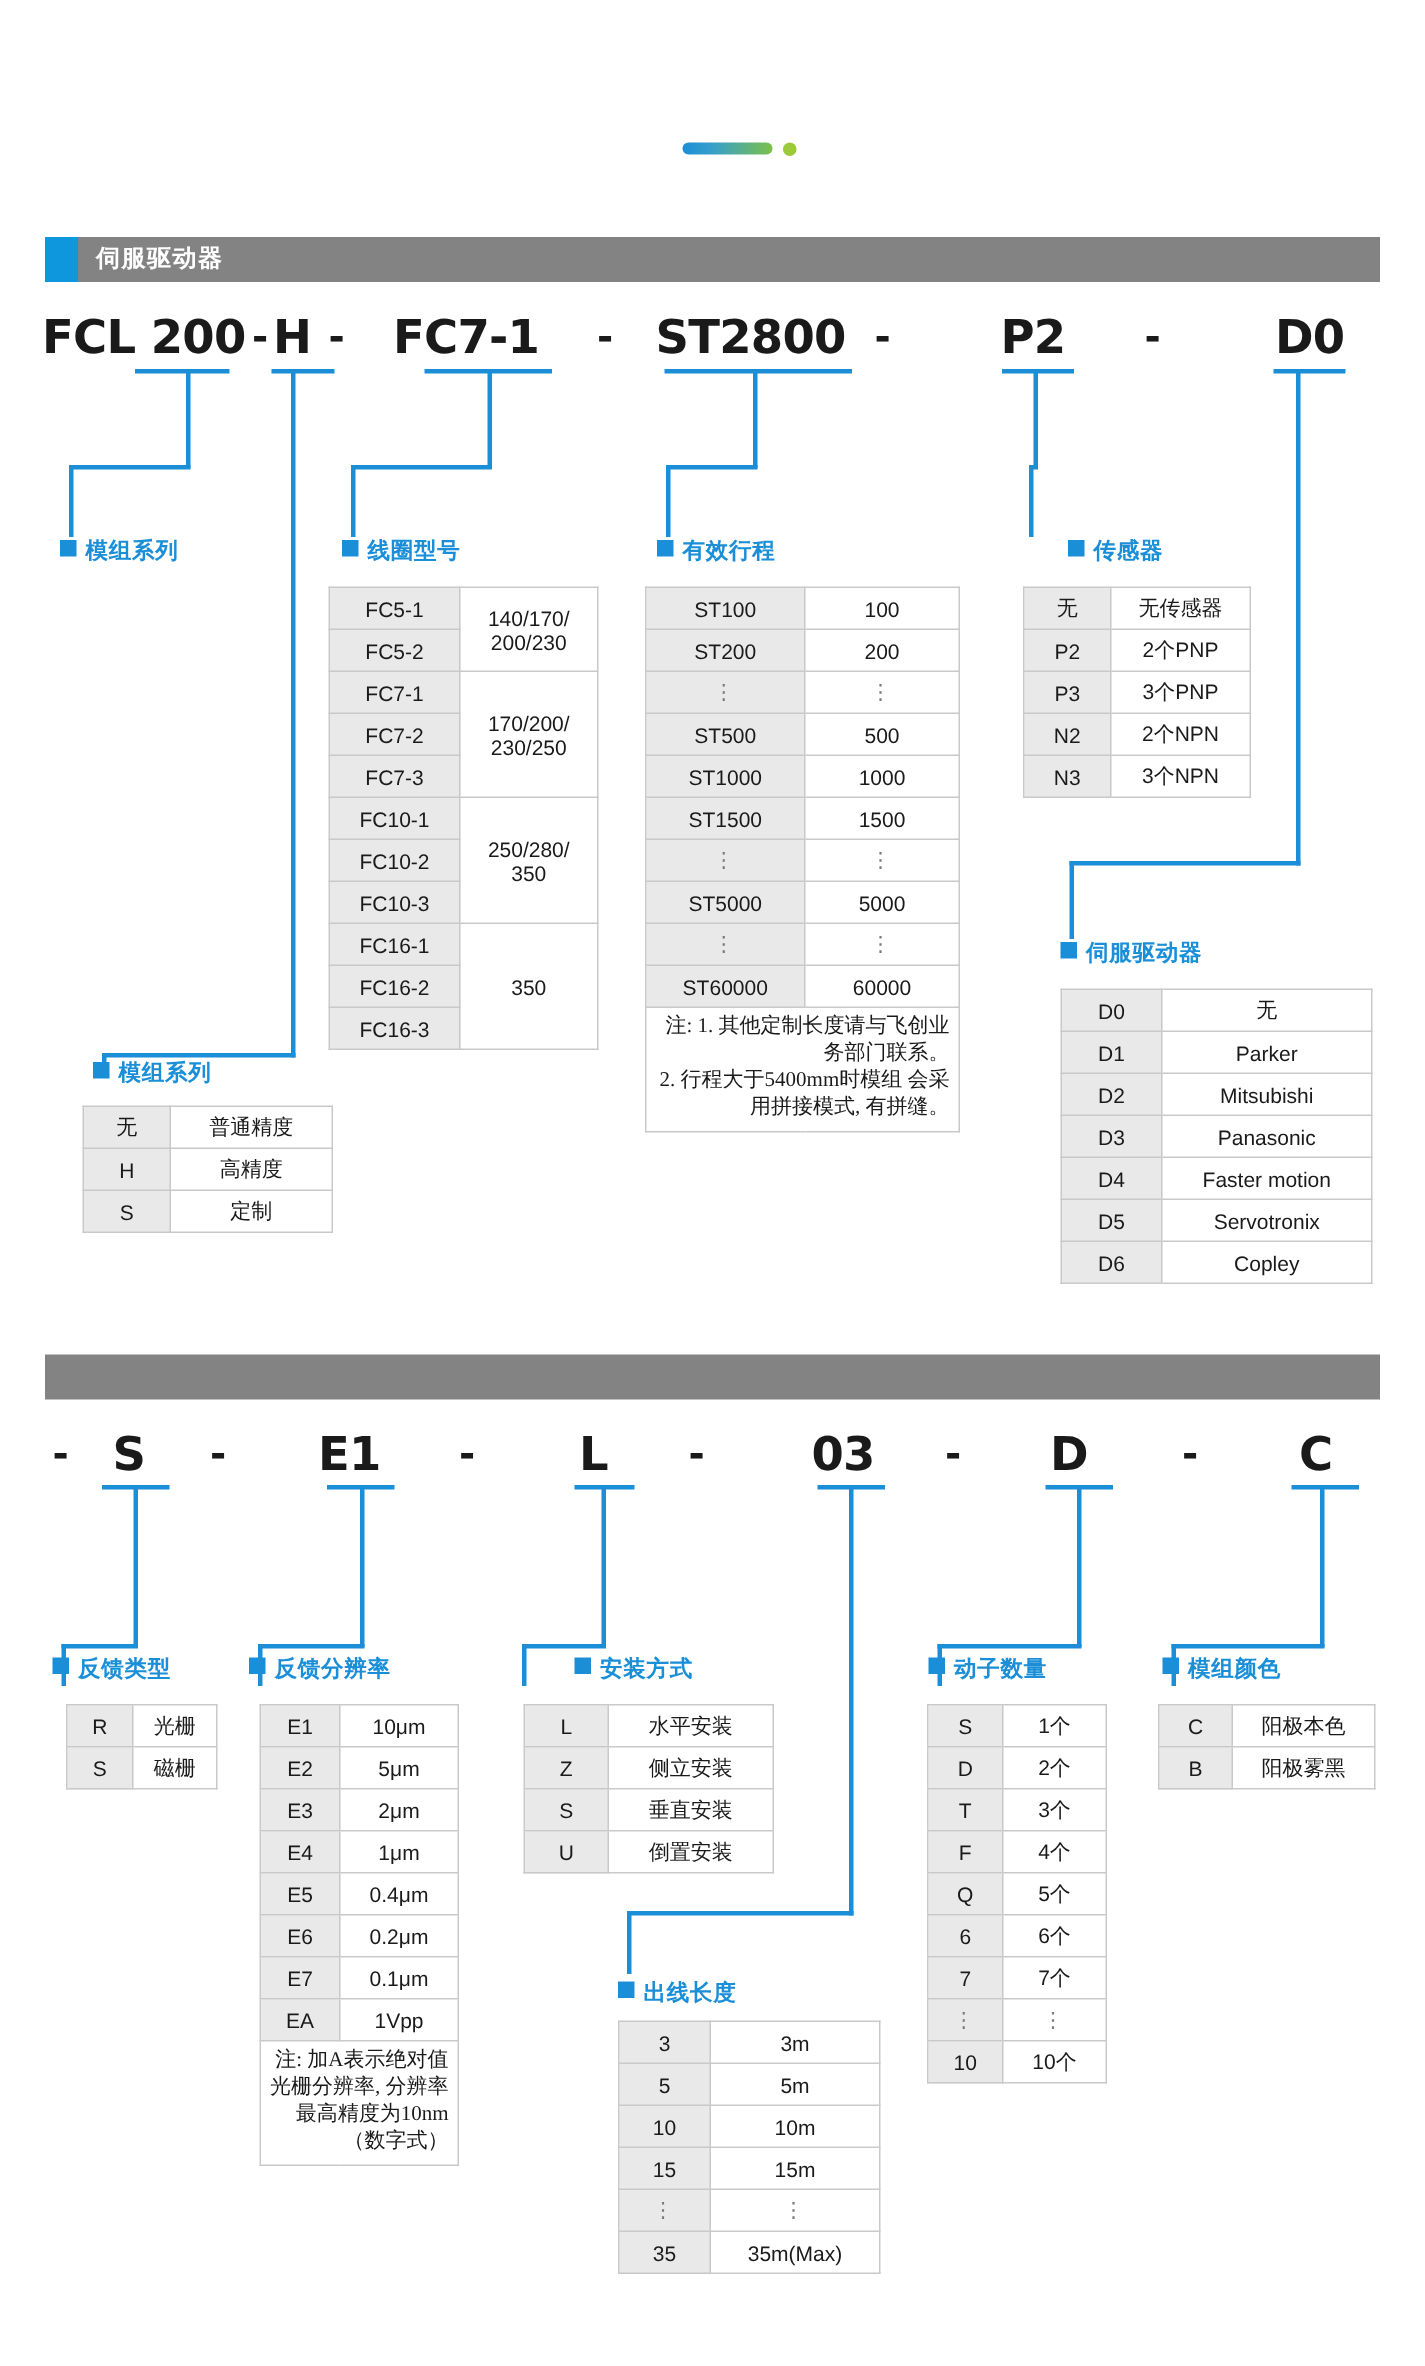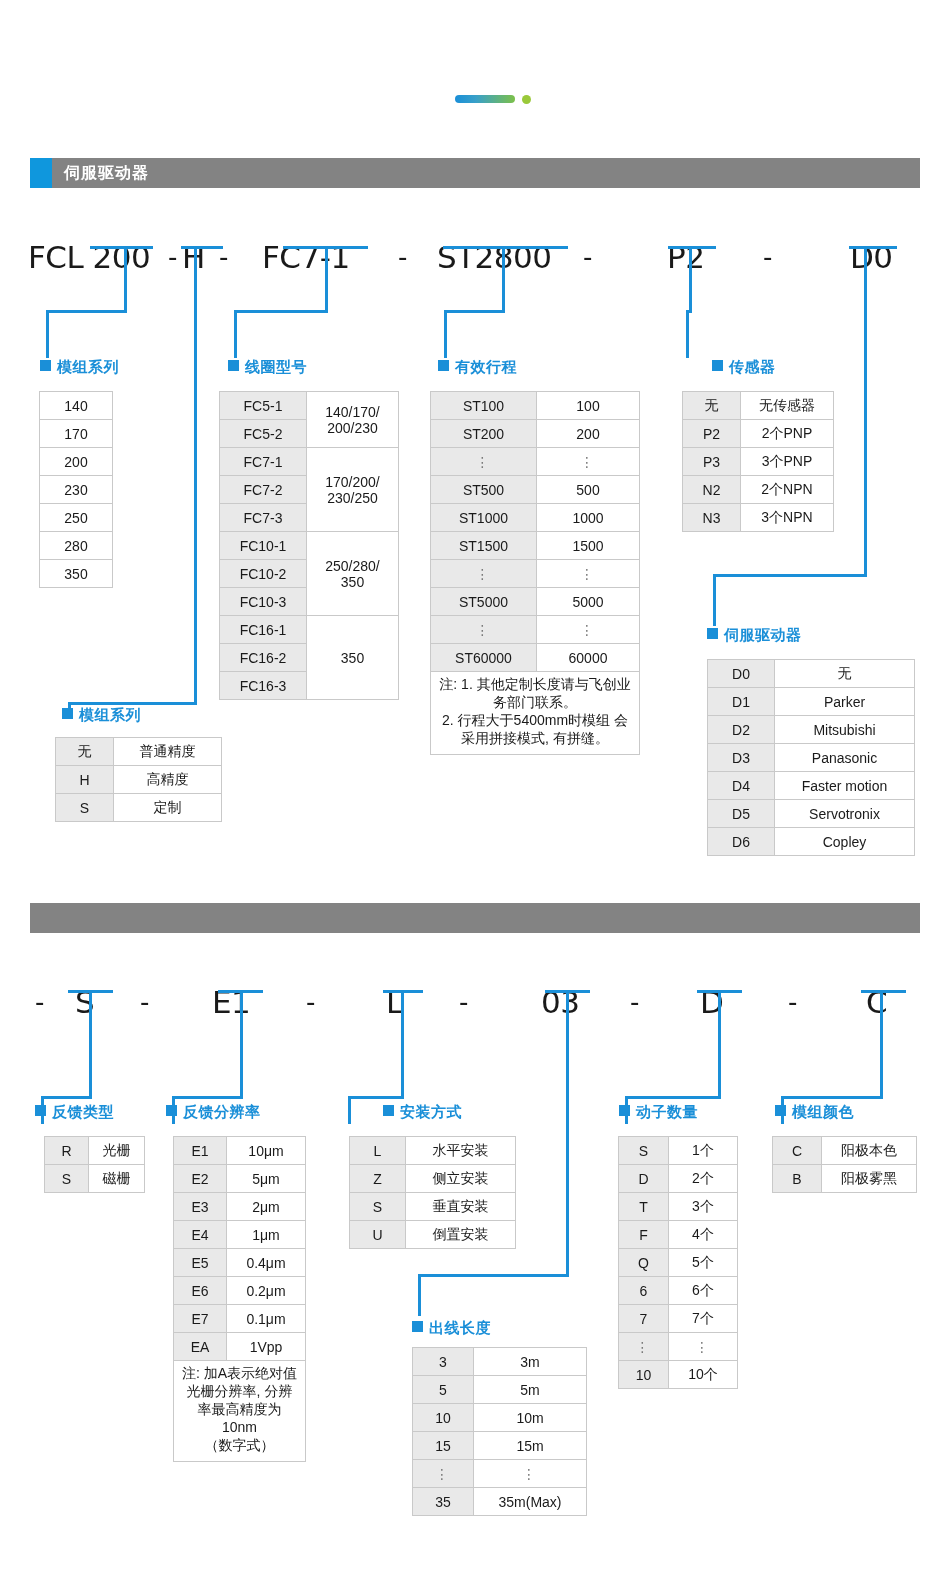--- a/index.html
+++ b/index.html
@@ -22,23 +22,23 @@
   .title-dot{position:absolute;left:522px;top:95px;width:9px;height:9px;
     border-radius:50%;background:#9ac93a;}
 
   
   .secbar{position:absolute;height:30px;background:#838383;}
   .secbar .accent{position:absolute;left:0;top:0;width:22px;height:30px;background:#0f97dd;}
   .secbar .txt{position:absolute;left:34px;top:0;height:30px;line-height:30px;
     color:#ffffff;font-size:16px;font-weight:bold;letter-spacing:1px;}
 
   
-  .code{position:absolute;font-size:31px;font-weight:normal;color:#1a1a1a;
+  .code{position:absolute;font-size:31px;font-weight:bold;color:#1a1a1a;
     font-family:"DejaVu Sans","Liberation Sans",sans-serif;
-    letter-spacing:-0.5px;white-space:nowrap;margin-top:32px;}
+    letter-spacing:-0.5px;white-space:nowrap;}
   .code.dash{font-size:26px;}
 
   
   .hbar{position:absolute;height:3px;background:#1a8fd8;}
   .vbar{position:absolute;width:3px;background:#1a8fd8;}
 
   
   .glabel{position:absolute;white-space:nowrap;color:#1a8fd8;
     font-size:15px;font-weight:bold;letter-spacing:0.5px;}
   .glabel .sq{display:inline-block;width:11px;height:11px;background:#1a8fd8;
@@ -47,22 +47,22 @@
   
   table.t{position:absolute;border-collapse:collapse;background:#fff;}
   table.t td{
     border:1px solid #c9c9c9;text-align:center;vertical-align:middle;
     font-size:14px;color:#1a1a1a;padding:0;height:27px;
     font-family:"Liberation Sans","DejaVu Sans",sans-serif;
   }
   table.t td.k{background:#e9e9e9;}
   table.t td.v{background:#ffffff;}
   table.t td.note{
-    background:#ffffff;text-align:center;padding:4px 6px 6px 6px;
-    font-size:14px;line-height:1.28;height:auto;
+    background:#ffffff;text-align:right;padding:4px 6px 6px 6px;
+    font-size:14px;line-height:1.28;height:auto;font-family:Liberation Serif, serif;
   }
   table.t td.dots{color:#7a7a7a;font-size:14px;letter-spacing:2px;}
 </style>
 </head>
 <body>
 
 <div class="page">
 
   <div class="title-deco"></div>
   <div class="title-dot"></div>
@@ -126,45 +126,20 @@
   <div class="glabel" style="left:680px;top:358px;padding-left:32px;">
     <span class="sq"></span><span>传感器</span>
   </div>
   <div class="glabel" style="left:62px;top:706px;">
     <span class="sq"></span><span>模组系列</span>
   </div>
   <div class="glabel" style="left:707px;top:626px;">
     <span class="sq"></span><span>伺服驱动器</span>
   </div>
 
-  <table class="t" style="left:39px;top:391px;width:74px;">
-    <tbody>
-      <tr>
-          <td class="v">140</td>
-        </tr>
-      <tr>
-          <td class="v">170</td>
-        </tr>
-      <tr>
-          <td class="v">200</td>
-        </tr>
-      <tr>
-          <td class="v">230</td>
-        </tr>
-      <tr>
-          <td class="v">250</td>
-        </tr>
-      <tr>
-          <td class="v">280</td>
-        </tr>
-      <tr>
-          <td class="v">350</td>
-        </tr>
-    </tbody>
-  </table>
 
   <table class="t" style="left:55px;top:737px;width:167px;">
     <tbody>
       <tr>
         <td class="k" style="width:57px;">无</td>
         <td class="v">普通精度</td>
         </tr>
       <tr>
         <td class="k">H</td>
         <td class="v">高精度</td>

